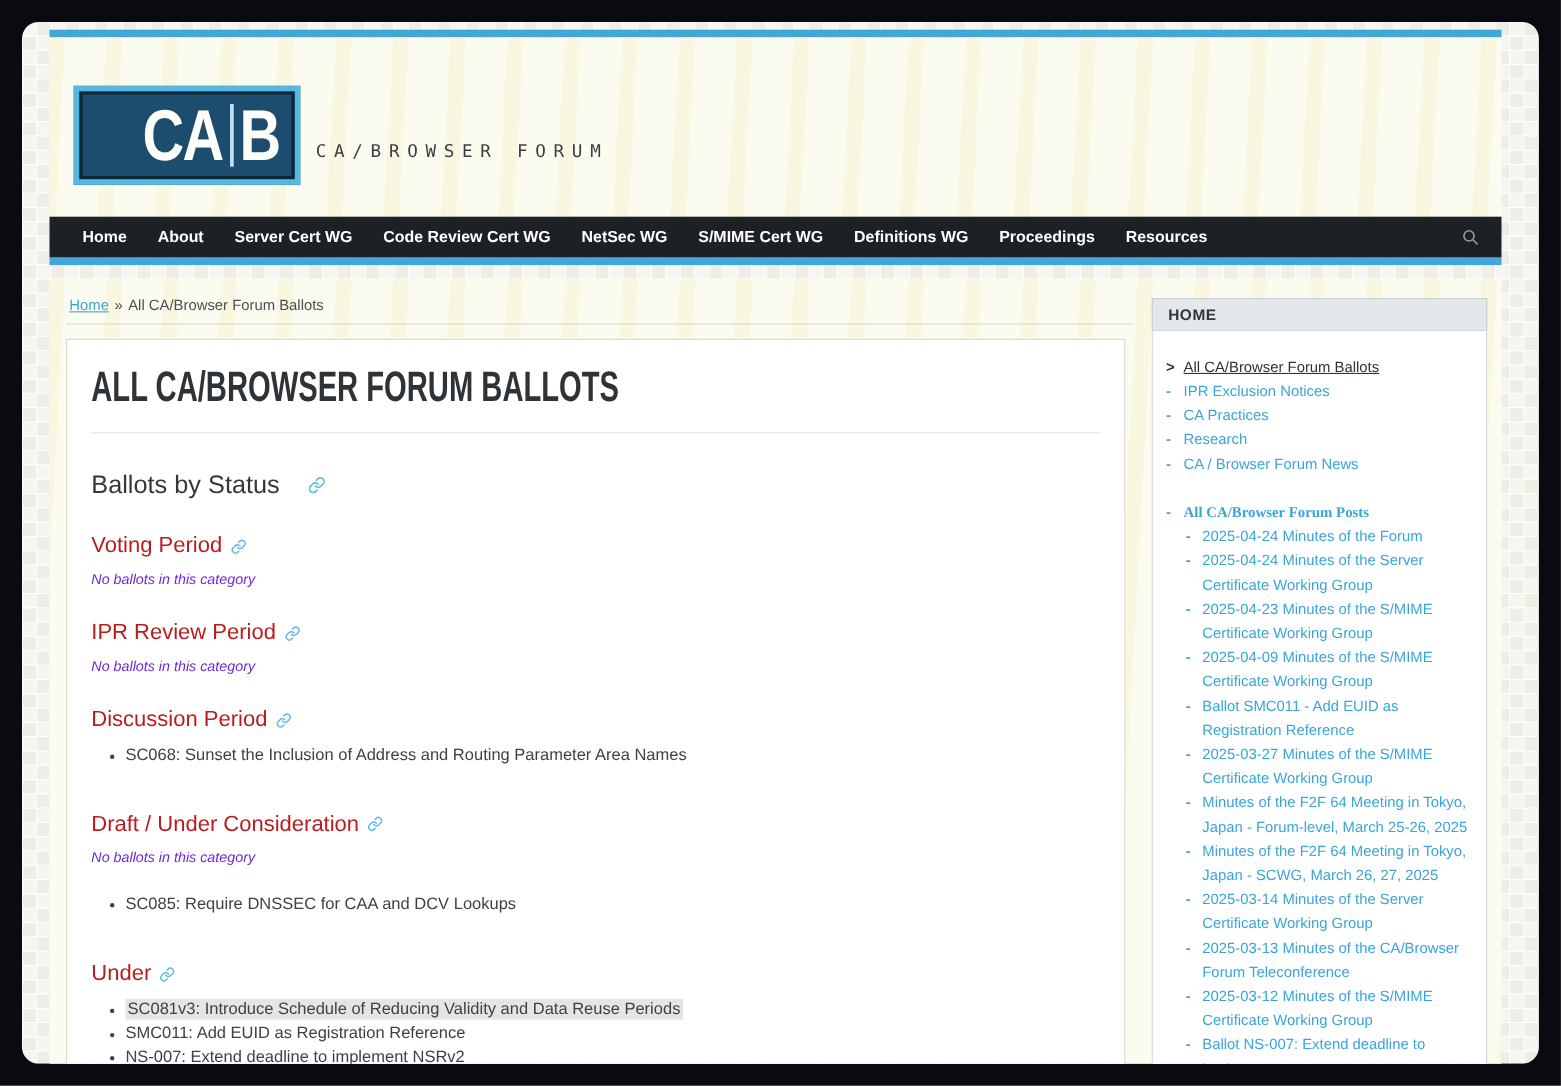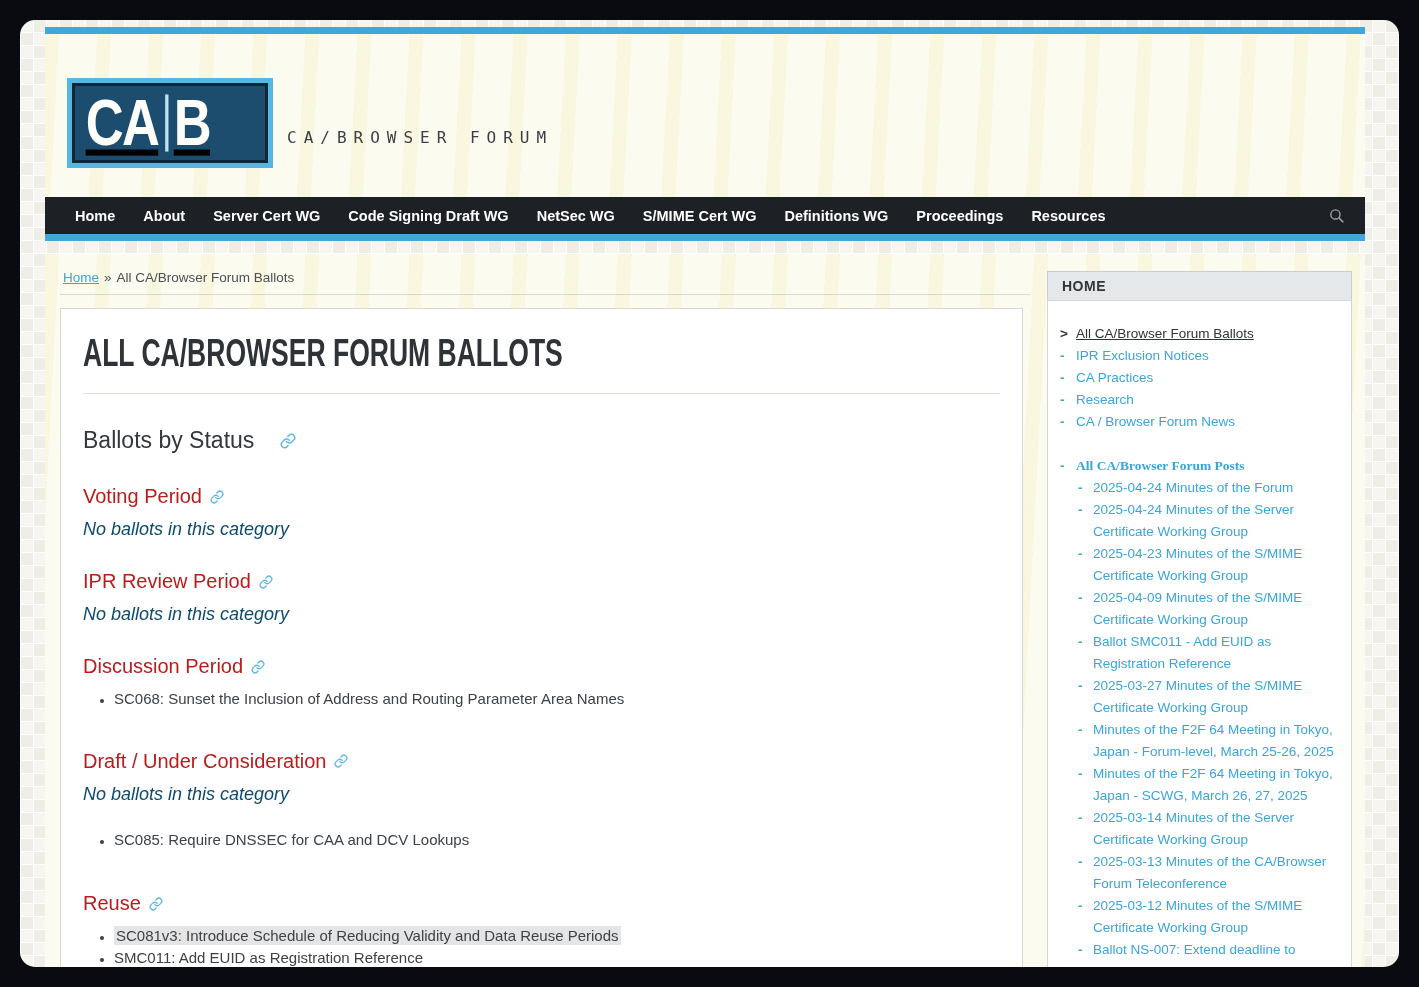--- a/index.html
+++ b/index.html
@@ -24,21 +24,21 @@
   .accent-bar { height:7px; background:#41a7d9; }
   .ivory {
     background-color:#fcfbf0;
     background-image:repeating-linear-gradient(93deg, rgba(244,236,180,.28) 0 14px, rgba(255,255,255,0) 14px 52px);
   }
   
   .site-header { height:163px; position:relative; }
   .logo-box {
     position:absolute; left:22px; top:44px; width:206px; height:90px;
     background:#1c4c6e; border:5px solid #54b8e2; box-shadow:inset 0 0 0 3px #0e2737;
-    display:flex; align-items:center; justify-content:flex-start;text-decoration:underline;
+    display:flex; align-items:center; justify-content:flex-end;
   }
   .logo-text { display:flex; align-items:center; transform:scale(.82,1.02); }
   .logo-text span { color:#fdfdfa; font-weight:700; font-size:64px; letter-spacing:-2px; line-height:1; }
   .logo-divider { width:4px; height:56px; background:#bfe5f5; margin:0 6px 0 9px; }
   .wordmark {
     position:absolute; left:242px; top:94px;
     font-family:"DejaVu Sans Mono", monospace;
     font-size:16px; letter-spacing:7px; color:#3c3d45; font-weight:500;
     white-space:nowrap;
   }
@@ -68,21 +68,21 @@
   }
   .page-title .condensed {
     display:inline-block; transform:scale(.78,1.14); transform-origin:0 60%;
     font-weight:700; text-transform:uppercase; letter-spacing:0;
   }
   .title-rule { border:none; border-top:1px solid #e3e3dc; margin:21px 0 0 0; }
   h2.sec { font-size:23px; font-weight:500; color:#33383d; margin:33px 0 0 0; display:flex; align-items:center; gap:26px; }
   h3.sec { font-size:20px; font-weight:500; color:#b91c1c; display:flex; align-items:center; gap:8px; }
   .mt-h3-a { margin-top:31px; }
   .mt-h3-b { margin-top:30px; }
-  .empty-note { font-style:italic; font-size:18px; color:#0c4a6e; margin-top:11px; }
+  .empty-note { font-style:italic; font-size:13px; color:#6d28d9; margin-top:11px; }
   ul.ballots { margin:10px 0 0 0; padding-left:31px; }
   ul.ballots li { font-size:15px; color:#3b4248; line-height:21.5px; cursor:pointer; }
   ul.ballots li::marker { color:#3b4248; font-size:12px; }
   .hl { background:#e5e5e5; padding:1px 2px; }
   .chain-icon { flex:0 0 auto; cursor:pointer; }
   
   .sidebar { position:absolute; left:1002px; top:17px; width:305px; }
   .sidebar-header {
     height:29px; background:#e5e8ea; border:1px solid #c9cdd1; border-bottom:none;
     display:flex; align-items:center; padding-left:14px;
@@ -123,21 +123,21 @@
 
     <div class="nav">
       <div style="display:flex;">
 
           <div class="nav-item">Home</div>
 
           <div class="nav-item">About</div>
 
           <div class="nav-item">Server Cert WG</div>
 
-          <div class="nav-item">Code Signing Draft WG</div>
+          <div class="nav-item">Code Review Cert WG</div>
 
           <div class="nav-item">NetSec WG</div>
 
           <div class="nav-item">S/MIME Cert WG</div>
 
           <div class="nav-item">Definitions WG</div>
 
           <div class="nav-item">Proceedings</div>
 
           <div class="nav-item">Resources</div>
@@ -208,21 +208,21 @@
               <path d="M14 11a5 5 0 0 0-7.54-.54l-3 3a5 5 0 0 0 7.07 7.07l1.71-1.71"></path>
             </svg>
         </h3>
         <div class="empty-note">No ballots in this category</div>
         <ul class="ballots" style="margin-top:24px;">
 
         <li><span class="ballot-text">SC085: Require DNSSEC for CAA and DCV Lookups</span></li>
           </ul>
 
         <h3 class="sec" style="margin-top:42px;">
-          <span>Reuse</span>
+          <span>Under</span>
           <svg class="chain-icon" width="14" height="14" viewBox="0 0 24 24" fill="none" stroke="#5fb6e8" stroke-width="2.2" stroke-linecap="round" stroke-linejoin="round">
               <path d="M10 13a5 5 0 0 0 7.54.54l3-3a5 5 0 0 0-7.07-7.07l-1.72 1.71"></path>
               <path d="M14 11a5 5 0 0 0-7.54-.54l-3 3a5 5 0 0 0 7.07 7.07l1.71-1.71"></path>
             </svg>
         </h3>
         <ul class="ballots">
 
         <li><span class="ballot-text hl">SC081v3: Introduce Schedule of Reducing Validity and Data Reuse Periods</span></li>
             <li><span class="ballot-text">SMC011: Add EUID as Registration Reference</span></li>
             <li><span class="ballot-text">NS-007: Extend deadline to implement NSRv2</span></li>

